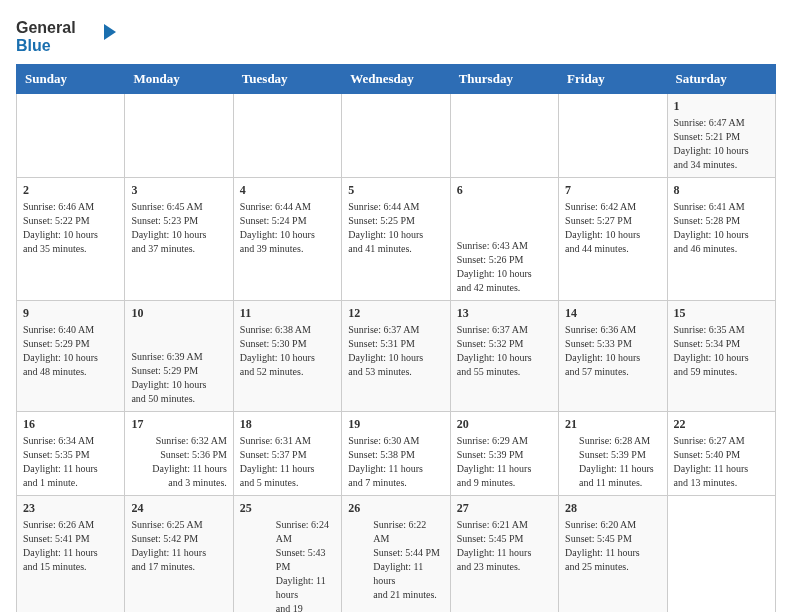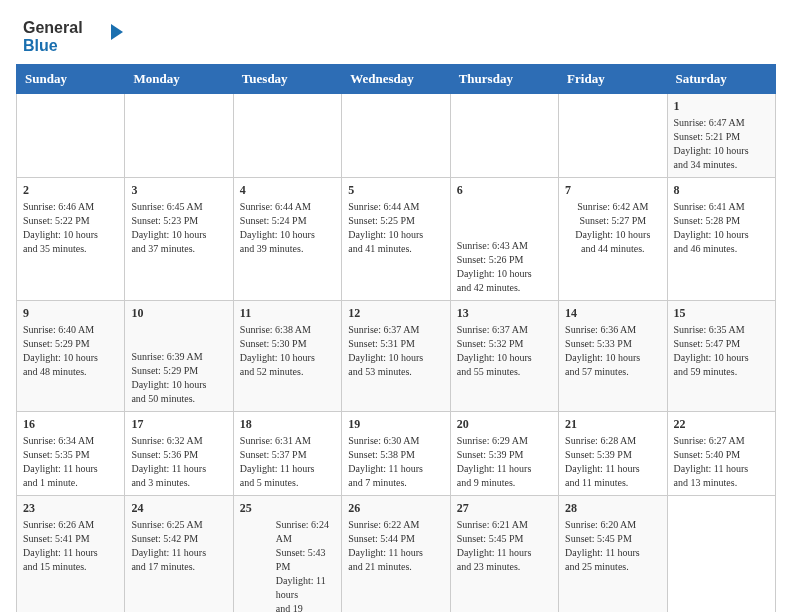--- a/index.html
+++ b/index.html
@@ -8,21 +8,20 @@
       background: #fff;
       width: 792px;
       min-height: 612px;
       padding: 16px;
     }
     .header {
       display: flex;
       justify-content: space-between;
       align-items: center;
       margin-bottom: 8px;
-      margin-left: 7px;
     }
     .logo-wrapper {
       display: flex;
       align-items: center;
       gap: 4px;
     }
     .title-section {
       text-align: right;
     }
     .main-title {
@@ -158,21 +157,21 @@
         </td>
         <td>
           <span class="day-num">6</span>
           <div class="day-info" style="white-space: pre-line; margin-top: 41px;">Sunrise: 6:43 AM
 Sunset: 5:26 PM
 Daylight: 10 hours
 and 42 minutes.</div>
         </td>
         <td>
           <span class="day-num">7</span>
-          <div class="day-info" style="white-space: pre-line; text-align: center;">Sunrise: 6:42 AM
+          <div class="day-info" style="white-space: pre-line;">Sunrise: 6:42 AM
 Sunset: 5:27 PM
 Daylight: 10 hours
 and 44 minutes.</div>
         </td>
         <td>
           <span class="day-num">8</span>
           <div class="day-info" style="white-space: pre-line;">Sunrise: 6:41 AM
 Sunset: 5:28 PM
 Daylight: 10 hours
 and 46 minutes.</div>
@@ -217,36 +216,36 @@
         <td>
           <span class="day-num">14</span>
           <div class="day-info" style="white-space: pre-line;">Sunrise: 6:36 AM
 Sunset: 5:33 PM
 Daylight: 10 hours
 and 57 minutes.</div>
         </td>
         <td>
           <span class="day-num">15</span>
           <div class="day-info" style="white-space: pre-line;">Sunrise: 6:35 AM
-Sunset: 5:47 PM
+Sunset: 5:34 PM
 Daylight: 10 hours
 and 59 minutes.</div>
         </td>
       </tr>
       <tr>
         <td>
           <span class="day-num">16</span>
           <div class="day-info" style="white-space: pre-line;">Sunrise: 6:34 AM
 Sunset: 5:35 PM
 Daylight: 11 hours
 and 1 minute.</div>
         </td>
         <td>
           <span class="day-num">17</span>
-          <div class="day-info" style="white-space: pre-line;">Sunrise: 6:32 AM
+          <div class="day-info" style="white-space: pre-line; text-align: right;">Sunrise: 6:32 AM
 Sunset: 5:36 PM
 Daylight: 11 hours
 and 3 minutes.</div>
         </td>
         <td>
           <span class="day-num">18</span>
           <div class="day-info" style="white-space: pre-line;">Sunrise: 6:31 AM
 Sunset: 5:37 PM
 Daylight: 11 hours
 and 5 minutes.</div>
@@ -260,21 +259,21 @@
         </td>
         <td>
           <span class="day-num">20</span>
           <div class="day-info" style="white-space: pre-line;">Sunrise: 6:29 AM
 Sunset: 5:39 PM
 Daylight: 11 hours
 and 9 minutes.</div>
         </td>
         <td>
           <span class="day-num">21</span>
-          <div class="day-info" style="white-space: pre-line;">Sunrise: 6:28 AM
+          <div class="day-info" style="white-space: pre-line; margin-left: 14px;">Sunrise: 6:28 AM
 Sunset: 5:39 PM
 Daylight: 11 hours
 and 11 minutes.</div>
         </td>
         <td>
           <span class="day-num">22</span>
           <div class="day-info" style="white-space: pre-line;">Sunrise: 6:27 AM
 Sunset: 5:40 PM
 Daylight: 11 hours
 and 13 minutes.</div>
@@ -297,21 +296,21 @@
         </td>
         <td>
           <span class="day-num">25</span>
           <div class="day-info" style="white-space: pre-line; margin-left: 36px;">Sunrise: 6:24 AM
 Sunset: 5:43 PM
 Daylight: 11 hours
 and 19 minutes.</div>
         </td>
         <td>
           <span class="day-num">26</span>
-          <div class="day-info" style="white-space: pre-line;">Sunrise: 6:22 AM
+          <div class="day-info" style="white-space: pre-line; margin-left: 25px;">Sunrise: 6:22 AM
 Sunset: 5:44 PM
 Daylight: 11 hours
 and 21 minutes.</div>
         </td>
         <td>
           <span class="day-num">27</span>
           <div class="day-info" style="white-space: pre-line;">Sunrise: 6:21 AM
 Sunset: 5:45 PM
 Daylight: 11 hours
 and 23 minutes.</div>

